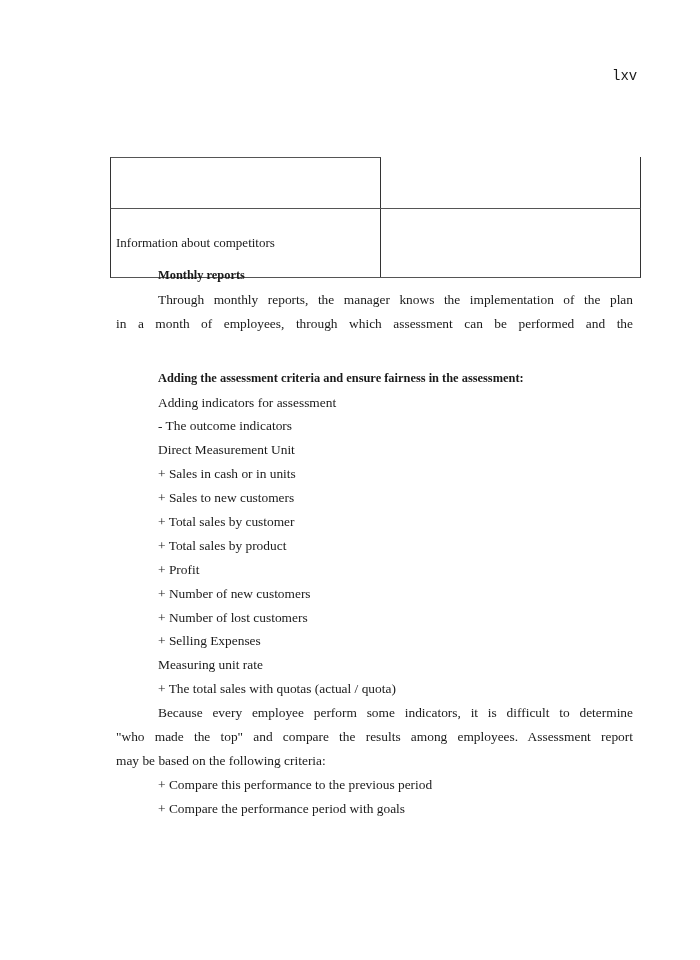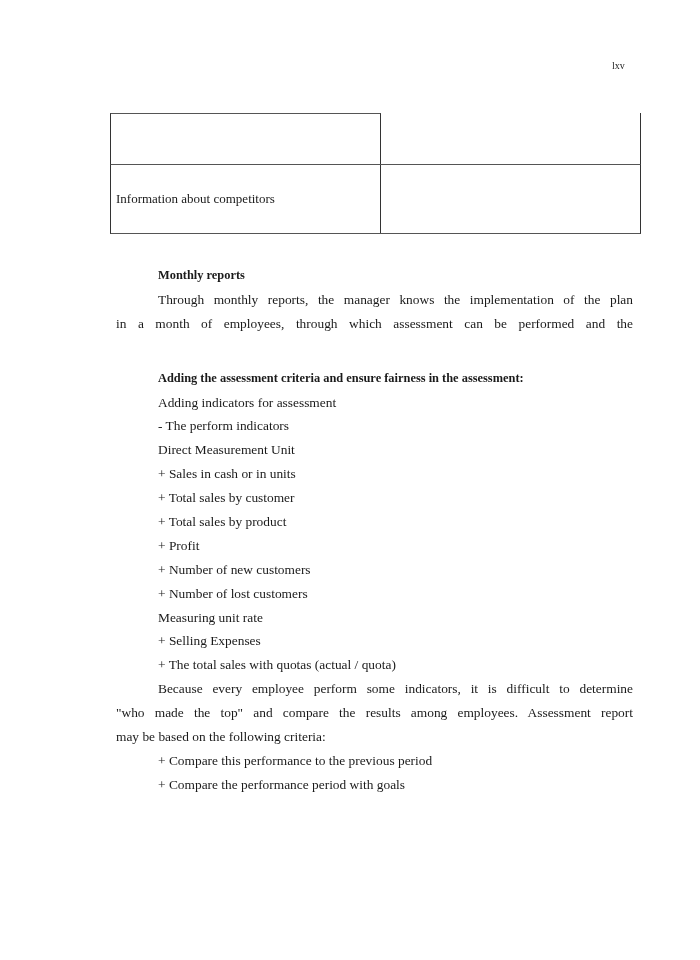--- a/index.html
+++ b/index.html
@@ -11,34 +11,35 @@
       width: 700px;
       height: 960px;
       position: relative;
       overflow: hidden;
       font-family: "DejaVu Serif", "Liberation Serif", serif;
       color: #1a1a1a;
     }
     .page-number {
       position: absolute;
       left: 612px;
-      top: 60px;
-      font-size: 10px;
-      font-family: Liberation Serif, serif;
+      top: 68px;
+      font-size: 14px;
+      font-family: Liberation Mono, monospace;
     }
     .tbl {
       position: absolute;
       left: 110px;
       top: 113px;
       width: 531px;
       height: 121px;
     }
     .cell {
       position: absolute;
       box-sizing: border-box;
+      margin-top: 44px;
     }
     .c11 { left: 0; top: 0; width: 271px; height: 52px;
            border-left: 1.5px solid #333; border-top: 1.5px solid #555; border-right: 1.5px solid #333; }
     .c12 { left: 270px; top: 0; width: 261px; height: 52px;
            border-right: 1.5px solid #333; }
     .c21 { left: 0; top: 51px; width: 271px; height: 70px;
            border-left: 1.5px solid #333; border-top: 1.5px solid #555; border-right: 1.5px solid #333; border-bottom: 1.5px solid #555;
            display: flex; align-items: center; padding-left: 5px; }
     .c22 { left: 270px; top: 51px; width: 261px; height: 70px;
            border-top: 1.5px solid #555; border-right: 1.5px solid #333; border-bottom: 1.5px solid #555; }
@@ -92,30 +93,31 @@
   </div>
 </div>
 
 <div class="content">
   <div class="line indent bold">Monthly reports</div>
   <div class="line indent justify">Through  monthly reports, the manager  knows  the  implementation  of the plan</div>
   <div class="line justify">in  a  month  of  employees,  through  which  assessment  can  be  performed  and  the</div>
 
   <div class="line indent bold">Adding  the assessment criteria and  ensure fairness in the assessment:</div>
   <div class="line indent">Adding  indicators for assessment</div>
-  <div class="line indent">- The  perform indicators</div>
+  <div class="line indent">- The  outcome indicators</div>
   <div class="line indent">Direct Measurement  Unit</div>
   <div class="line indent">+ Sales in cash or in units</div>
+  <div class="line indent">+ Sales to new  customers</div>
   <div class="line indent">+ Total  sales by  customer</div>
   <div class="line indent">+ Total  sales by  product</div>
   <div class="line indent">+ Profit</div>
   <div class="line indent">+ Number  of new  customers</div>
   <div class="line indent">+ Number  of lost customers</div>
+  <div class="line indent">+ Selling Expenses</div>
   <div class="line indent">Measuring unit rate</div>
-  <div class="line indent">+ Selling Expenses</div>
   <div class="line indent">+ The  total sales with quotas (actual / quota)</div>
 
   <div class="line indent justify">Because every  employee perform some indicators,  it is difficult to determine</div>
   <div class="line justify">"who  made the top"  and  compare the results among  employees. Assessment report</div>
   <div class="line">may  be based on the following criteria:</div>
   <div class="line indent">+ Compare this performance to the previous period</div>
   <div class="line indent">+ Compare the performance period with goals</div>
 </div>
 
 </body></html>

